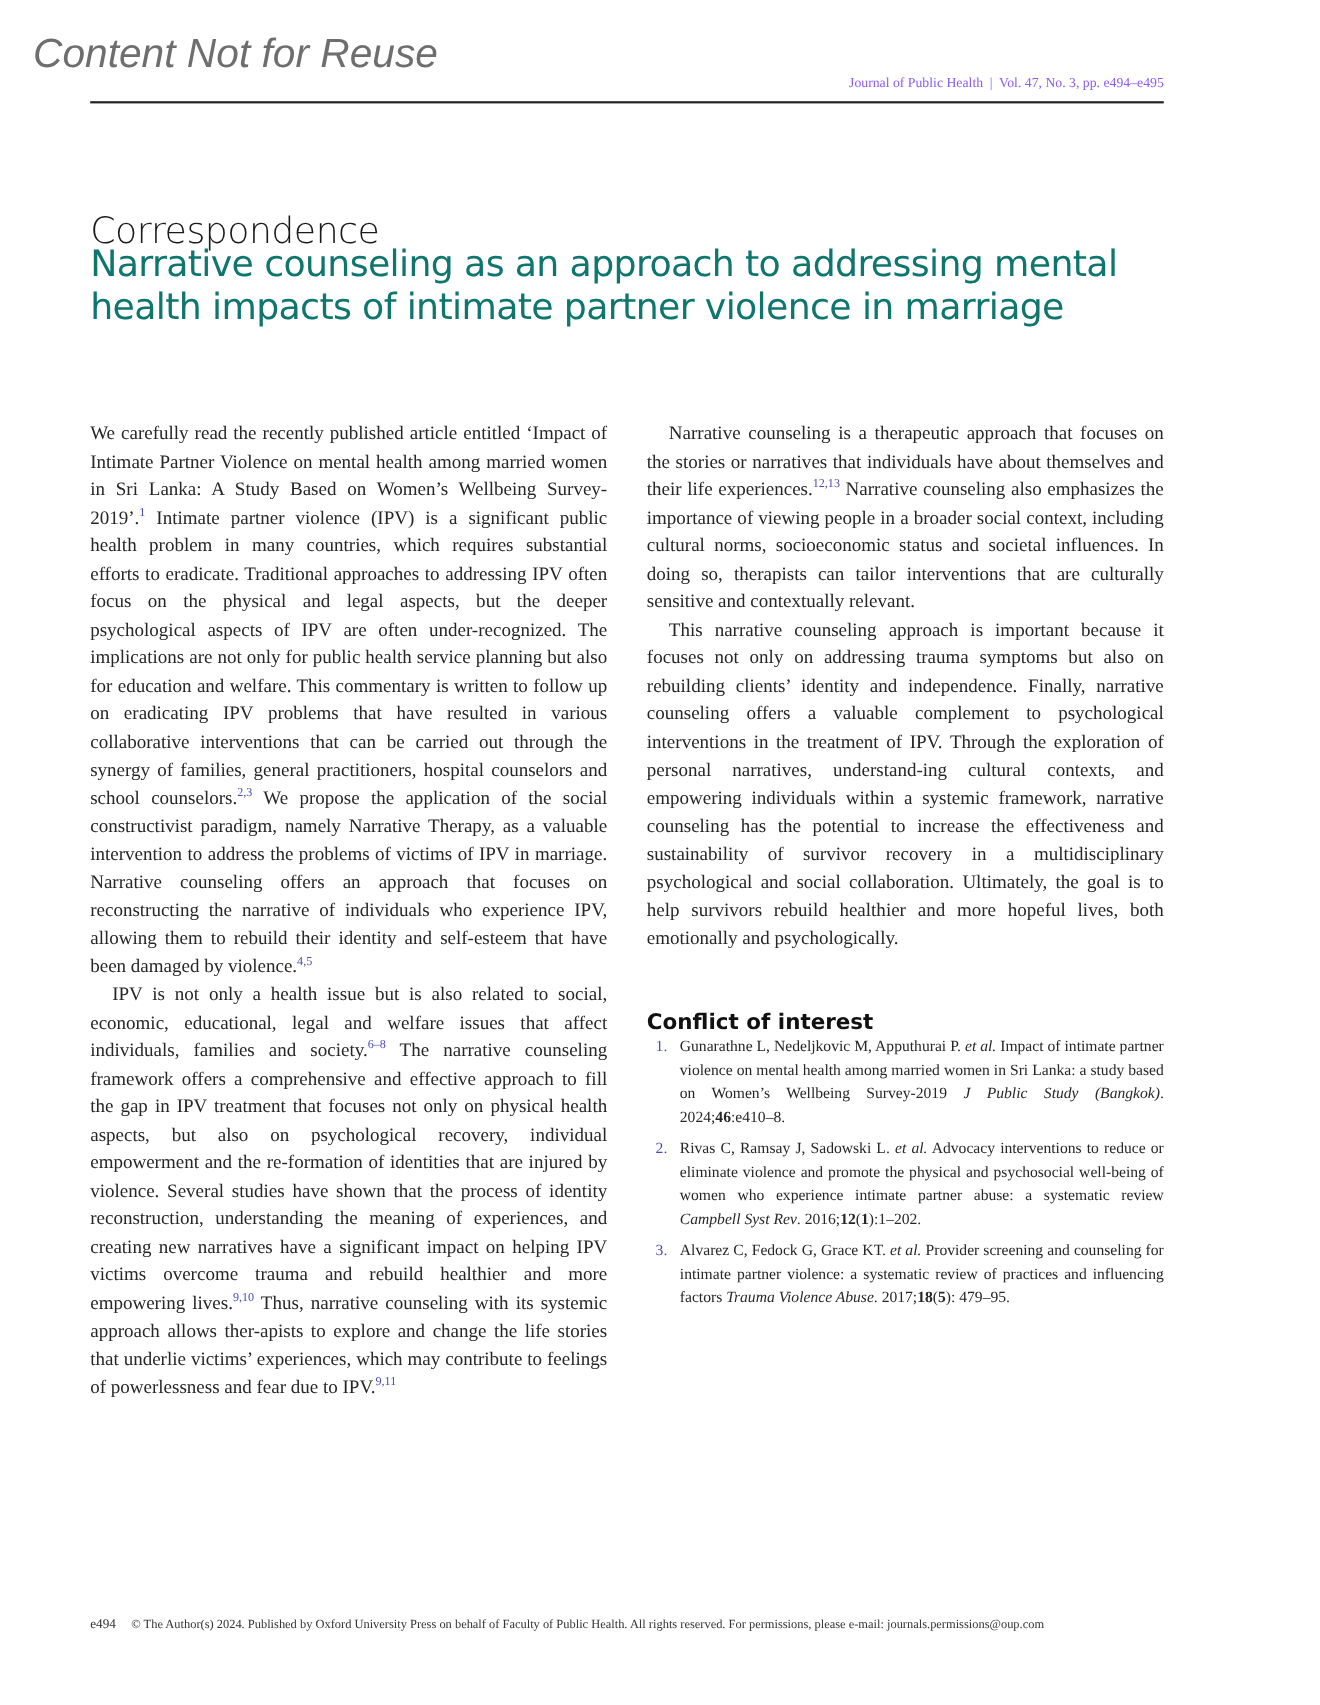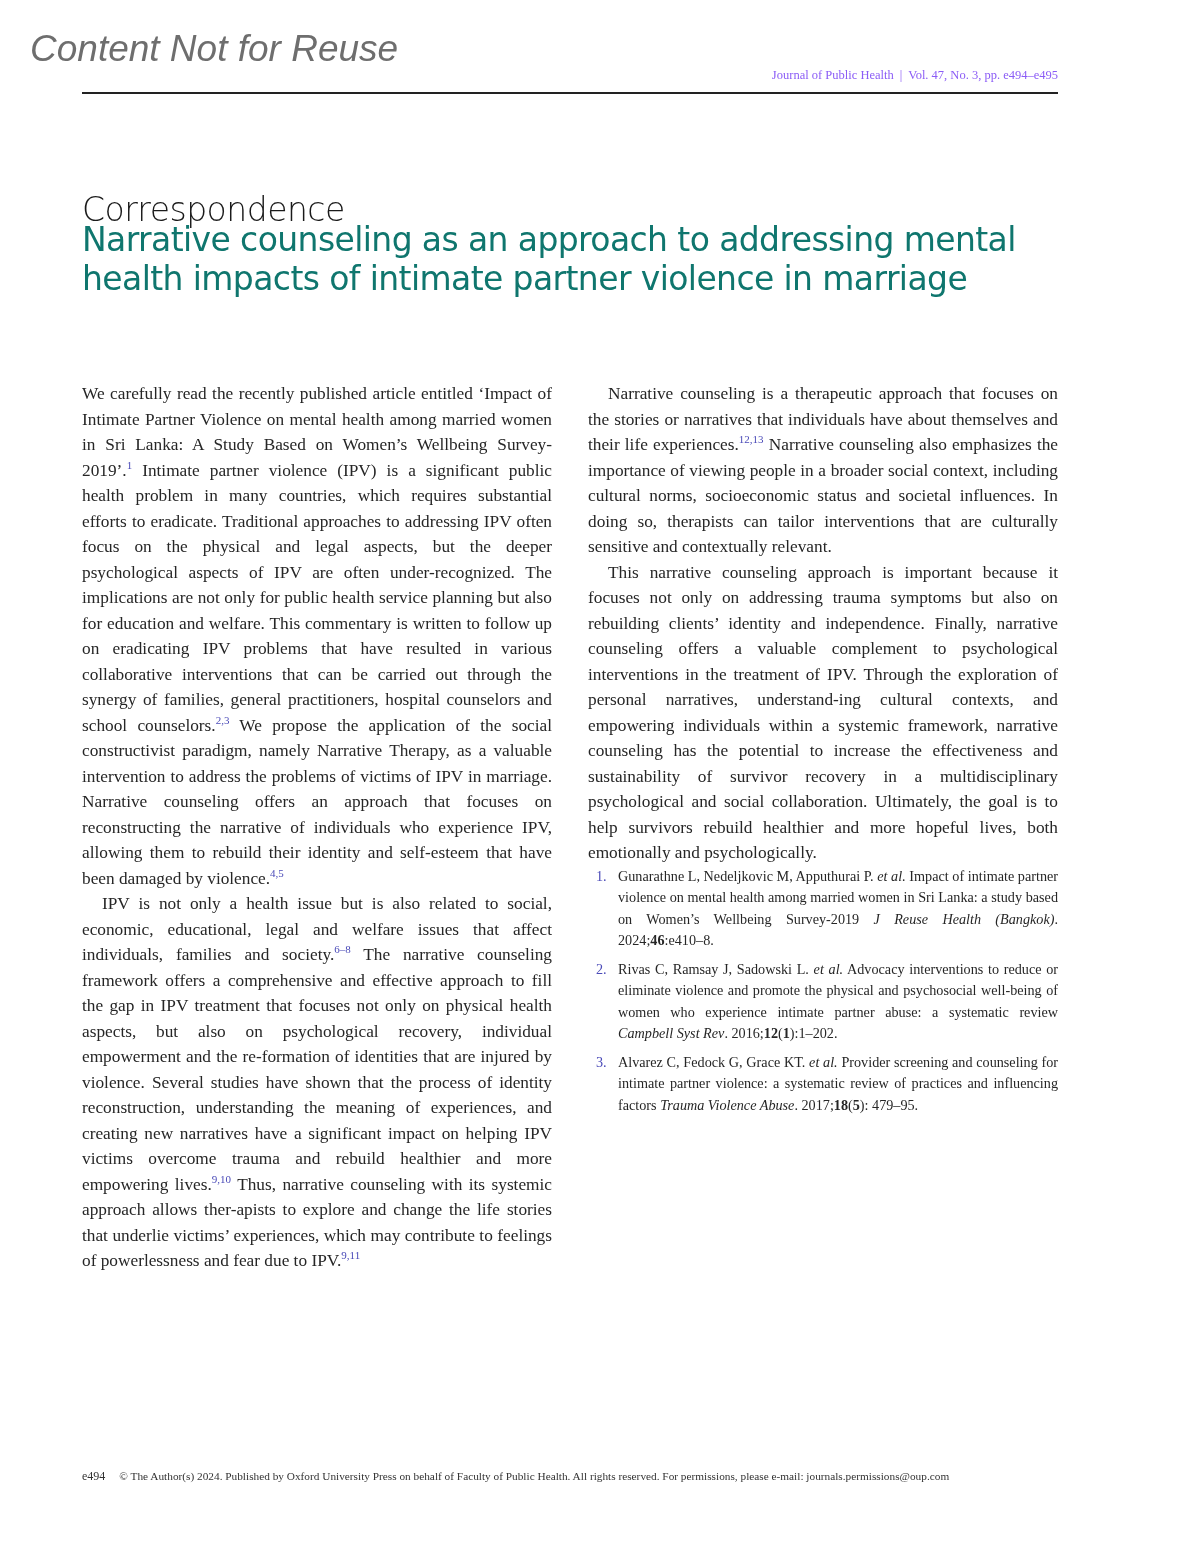--- a/index.html
+++ b/index.html
@@ -62,24 +62,25 @@
 
 <div class="col col-left">
   <p><span>We carefully read the recently published article entitled ‘Impact of Intimate Partner Violence on mental health among married women in Sri Lanka: A Study Based on Women’s Wellbeing Survey-2019’.</span><sup class="cite">1</sup><span> Intimate partner violence (IPV) is a significant public health problem in many countries, which requires substantial efforts to eradicate. Traditional approaches to addressing IPV often focus on the physical and legal aspects, but the deeper psychological aspects of IPV are often under-recognized. The implications are not only for public health service planning but also for education and welfare. This commentary is written to follow up on eradicating IPV problems that have resulted in various collaborative interventions that can be carried out through the synergy of families, general practitioners, hospital counselors and school counselors.</span><sup class="cite">2,3</sup><span> We propose the application of the social constructivist paradigm, namely Narrative Therapy, as a valuable intervention to address the problems of victims of IPV in marriage. Narrative counseling offers an approach that focuses on reconstructing the narrative of individuals who experience IPV, allowing them to rebuild their identity and self-esteem that have been damaged by violence.</span><sup class="cite">4,5</sup></p>
   <p class="indent"><span>IPV is not only a health issue but is also related to social, economic, educational, legal and welfare issues that affect individuals, families and society.</span><sup class="cite">6–8</sup><span> The narrative counseling framework offers a comprehensive and effective approach to fill the gap in IPV treatment that focuses not only on physical health aspects, but also on psychological recovery, individual empowerment and the re-formation of identities that are injured by violence. Several studies have shown that the process of identity reconstruction, understanding the meaning of experiences, and creating new narratives have a significant impact on helping IPV victims overcome trauma and rebuild healthier and more empowering lives.</span><sup class="cite">9,10</sup><span> Thus, narrative counseling with its systemic approach allows ther-apists to explore and change the life stories that underlie victims’ experiences, which may contribute to feelings of powerlessness and fear due to IPV.</span><sup class="cite">9,11</sup></p>
 </div>
 
 <div class="col col-right">
   <p class="indent"><span>Narrative counseling is a therapeutic approach that focuses on the stories or narratives that individuals have about themselves and their life experiences.</span><sup class="cite">12,13</sup><span> Narrative counseling also emphasizes the importance of viewing people in a broader social context, including cultural norms, socioeconomic status and societal influences. In doing so, therapists can tailor interventions that are culturally sensitive and contextually relevant.</span></p>
   <p class="indent">This narrative counseling approach is important because it focuses not only on addressing trauma symptoms but also on rebuilding clients’ identity and independence. Finally, narrative counseling offers a valuable complement to psychological interventions in the treatment of IPV. Through the exploration of personal narratives, understand-ing cultural contexts, and empowering individuals within a systemic framework, narrative counseling has the potential to increase the effectiveness and sustainability of survivor recovery in a multidisciplinary psychological and social collaboration. Ultimately, the goal is to help survivors rebuild healthier and more hopeful lives, both emotionally and psychologically.</p>
 
+  <h2 class="sec-head" style="margin-top:50px;">Conflict of interest</h2>
 
   <ol class="refs">
     <li>
-      <span class="num">1.</span><span>Gunarathne L, Nedeljkovic M, Apputhurai P. </span><i>et al.</i><span> Impact of intimate partner violence on mental health among married women in Sri Lanka: a study based on Women’s Wellbeing Survey-2019 </span><i>J Reuse Health (Bangkok)</i><span>. 2024;</span><b>46</b><span>:e410–8.</span>
+      <span class="num">1.</span><span>Gunarathne L, Nedeljkovic M, Apputhurai P. </span><i>et al.</i><span> Impact of intimate partner violence on mental health among married women in Sri Lanka: a study based on Women’s Wellbeing Survey-2019 </span><i>J Public Study (Bangkok)</i><span>. 2024;</span><b>46</b><span>:e410–8.</span>
     </li>
     <li>
       <span class="num">2.</span><span>Rivas C, Ramsay J, Sadowski L. </span><i>et al.</i><span> Advocacy interventions to reduce or eliminate violence and promote the physical and psychosocial well-being of women who experience intimate partner abuse: a systematic review </span><i>Campbell Syst Rev</i><span>. 2016;</span><b>12</b><span>(</span><b>1</b><span>):1–202.</span>
     </li>
     <li>
       <span class="num">3.</span><span>Alvarez C, Fedock G, Grace KT. </span><i>et al.</i><span> Provider screening and counseling for intimate partner violence: a systematic review of practices and influencing factors </span><i>Trauma Violence Abuse</i><span>. 2017;</span><b>18</b><span>(</span><b>5</b><span>): 479–95.</span>
     </li>
   </ol>
 </div>
 

